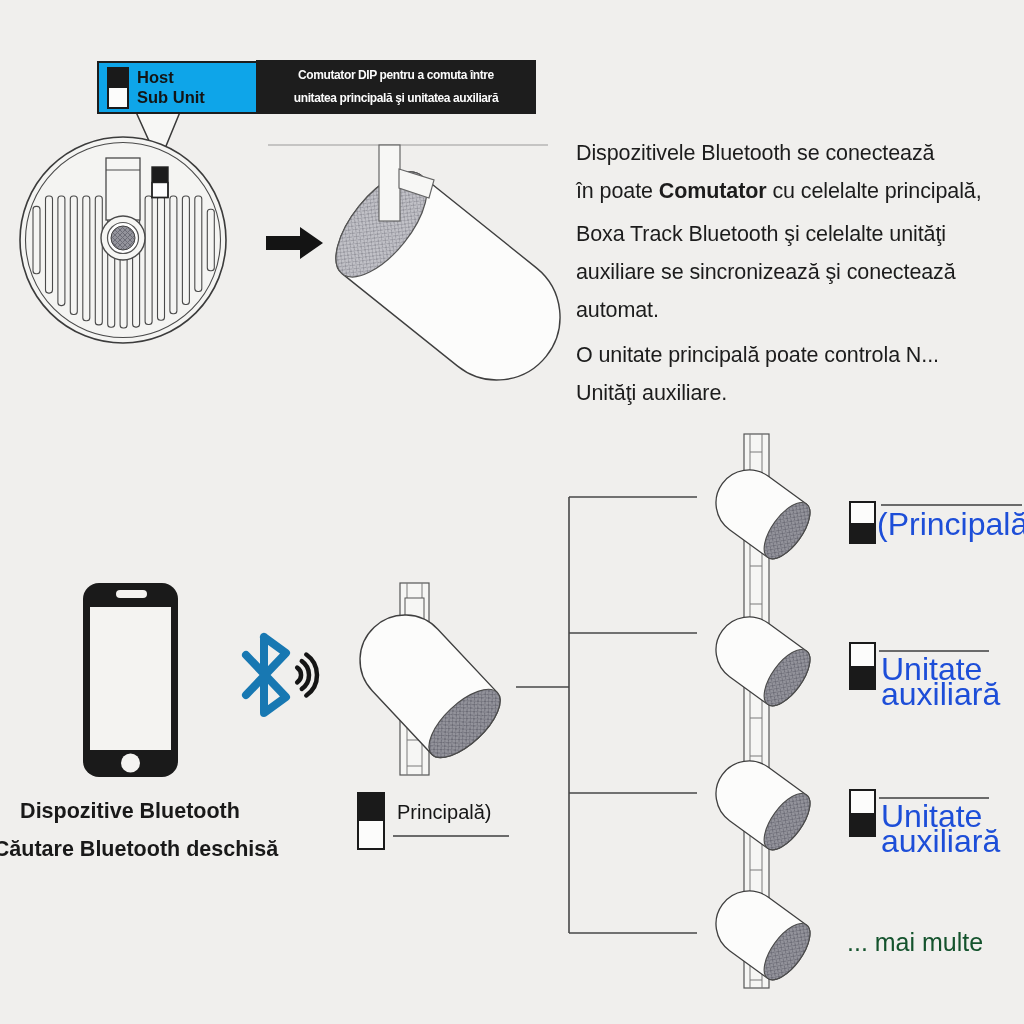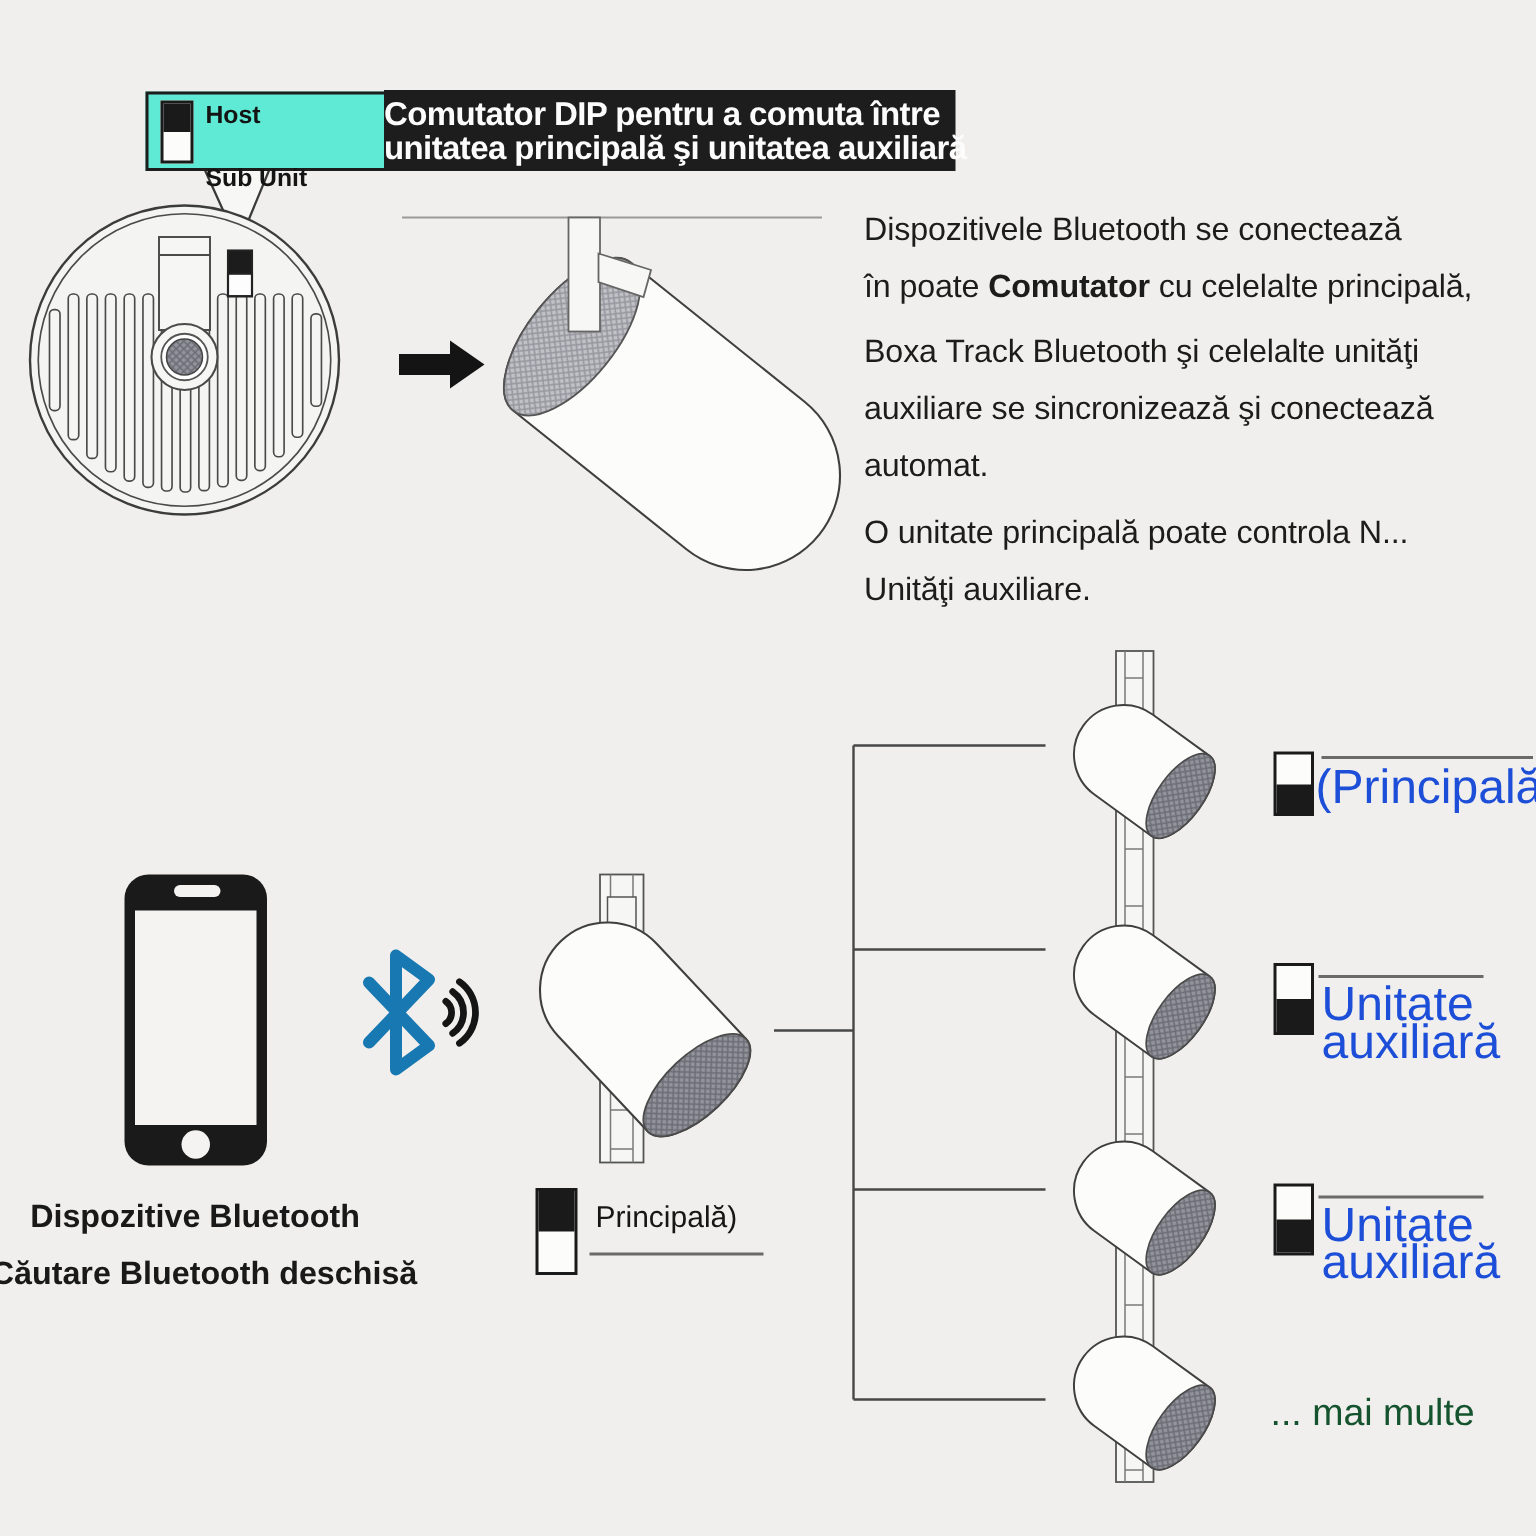--- a/index.html
+++ b/index.html
@@ -13,29 +13,29 @@
   .abs{position:absolute;z-index:2;}
   .hline{position:absolute;height:2px;background:#6a6a6a;z-index:2;}
   
   .dip{position:absolute;border:2px solid #1a1a1a;background:#fcfcfb;box-sizing:border-box;z-index:3;display:flex;flex-direction:column;}
   .dip .half{width:100%;flex:1;}
   .dip.top-dark .half.top{background:#1a1a1a;}
   .dip.bottom-dark .half.bot{background:#1a1a1a;}
   
   .legend-box{
     left:97px;top:61px;width:161px;height:53px;
-    background:#5eead4;border:2px solid #1d1d1d;box-sizing:border-box;
+    background:#0ea5e9;border:2px solid #1d1d1d;box-sizing:border-box;
   }
   .legend-label{position:absolute;left:38px;font-size:16.5px;font-weight:bold;color:#141414;white-space:nowrap;}
   
   .header-box{
-    left:256px;top:60px;width:381px;height:54px;
+    left:256px;top:60px;width:280px;height:54px;
     background:#1d1d1d;color:#fcfcfc;
-    display:flex;flex-direction:column;justify-content:center;align-items:flex-start;
-    font-size:22px;font-weight:bold;letter-spacing:-0.4px;line-height:23px;white-space:nowrap;
+    display:flex;flex-direction:column;justify-content:center;align-items:center;
+    font-size:12px;font-weight:bold;letter-spacing:-0.4px;line-height:23px;white-space:nowrap;
   }
   
   .para{left:576px;top:134px;width:450px;font-size:21.5px;letter-spacing:-0.1px;color:#1c1c1c;}
   .pline{white-space:nowrap;line-height:38px;height:38px;}
   .pg2{margin-top:5px;}
   .pg3{margin-top:7px;}
   .caption{font-size:21.5px;text-align:center;white-space:nowrap;color:#191919;font-weight:bold;}
   .unit-label{font-size:32px;color:#1d4ed8;white-space:nowrap;line-height:25px;}
   .main-label{font-size:20px;color:#161616;white-space:nowrap;}
   .more-label{font-size:25px;color:#14532d;white-space:nowrap;}
@@ -160,21 +160,21 @@
     <ellipse cx="47" cy="0" rx="15" ry="33" fill="url(#mesh)" stroke="#4a4a4a" stroke-width="1.1"></ellipse>
   </g>
 </svg>
 
 <div class="abs legend-box">
   <div class="dip top-dark" style="left:8px;top:4px;width:22px;height:42px;">
     <div class="half top"></div>
       <div class="half bot"></div>
   </div>
   <div class="legend-label" style="top:5px;">Host</div>
-  <div class="legend-label" style="top:25px;margin-top:22px;">Sub Unit</div>
+  <div class="legend-label" style="top:25px;">Sub Unit</div>
 </div>
 
 <div class="abs header-box">
   <div>Comutator DIP pentru a comuta între</div>
   <div>unitatea principală şi unitatea auxiliară</div>
 </div>
 
 <div class="abs para">
   <div class="pline">Dispozitivele Bluetooth se conectează</div>
   <div class="pline"><span>în poate </span><b>Comutator</b><span> cu celelalte principală,</span></div>

